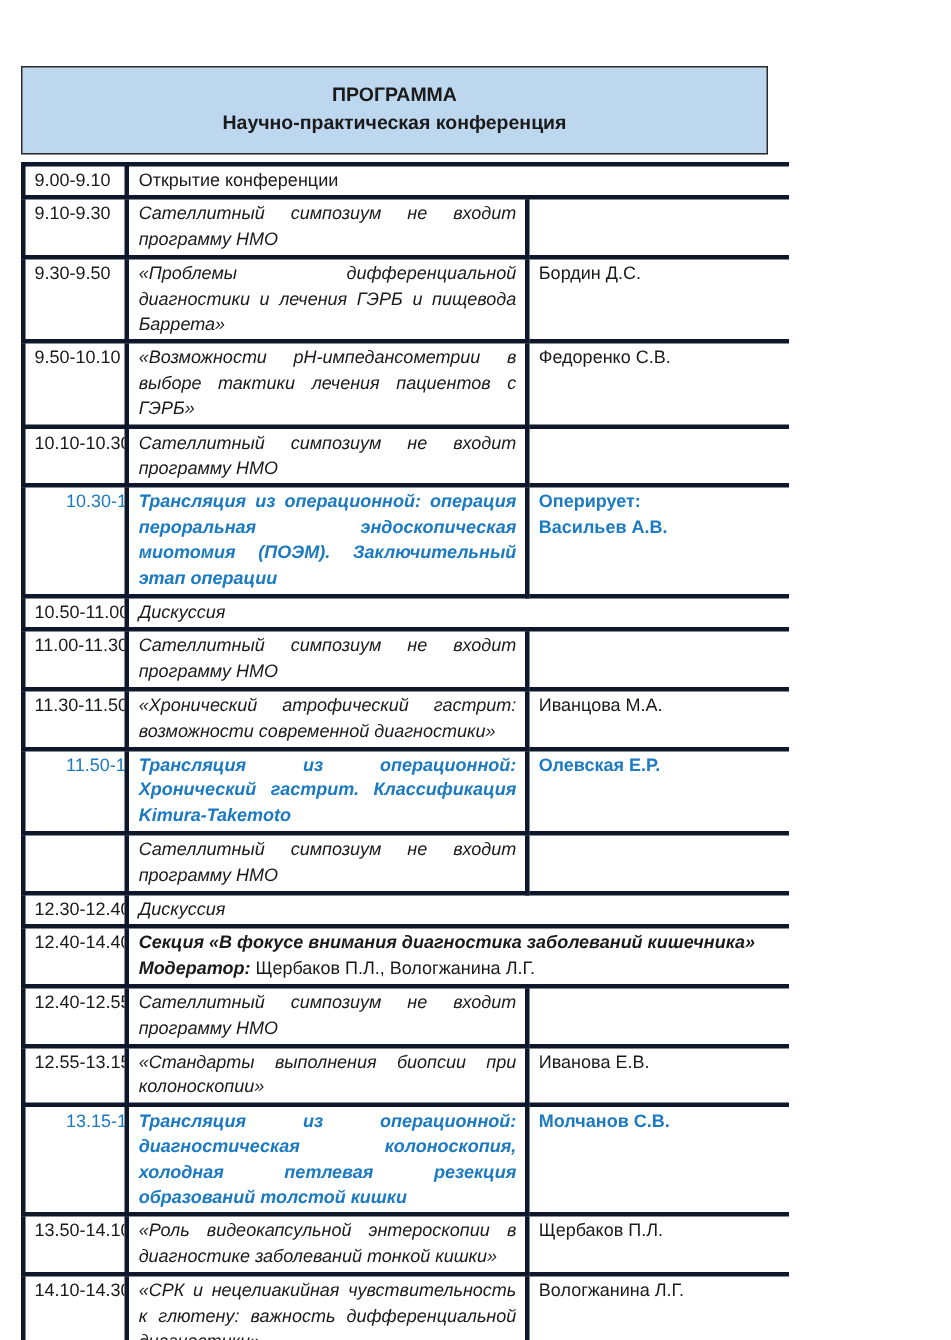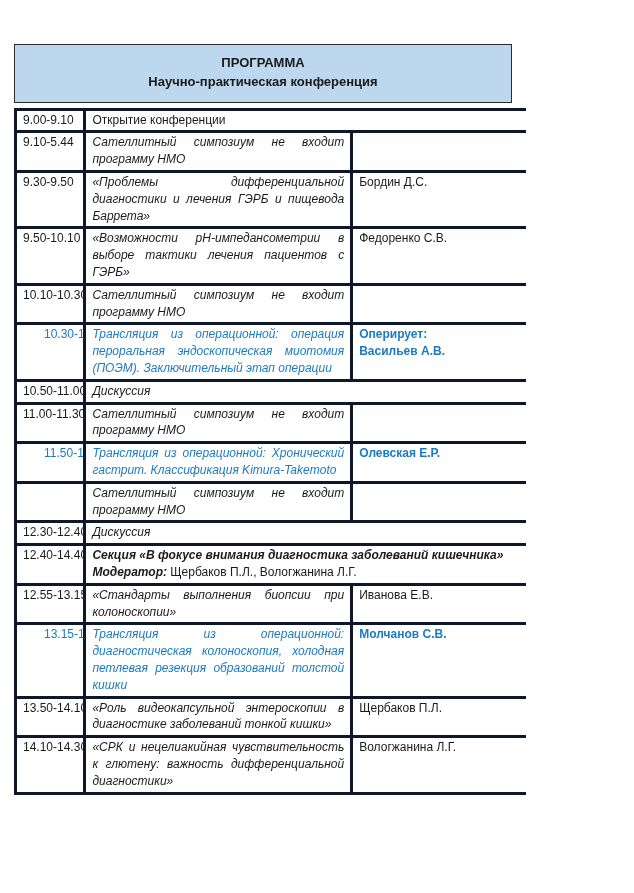--- a/index.html
+++ b/index.html
@@ -44,21 +44,21 @@
     font-size:9.5px;
     padding:3px 2px 2px 4px;
     line-height:1.3;
     white-space:nowrap;
   }
   td.c-time.time-blue{color:var(--blue,#1b7ac2);font-weight:normal;padding-left:27px;}
   td.c-title{width:415px;text-align:justify;}
   td.c-title.no-just{text-align:left;}
   td.c-speaker{width:137px;white-space:pre-line;}
   .st-italic{font-style:italic;}
-  .st-blue{color:var(--blue,#1b7ac2);font-weight:normal;font-style:italic;}
+  .st-blue{color:var(--blue,#1b7ac2);font-weight:bold;font-style:italic;}
   .sp-blue-bold{color:var(--blue,#1b7ac2);font-weight:bold;}
   .sec-line1{font-weight:bold;font-style:italic;}
   .sec-label{font-weight:bold;font-style:italic;}
   .names-regular{font-style:normal;font-weight:normal;}
   .names-bold-italic{font-style:italic;font-weight:bold;}
 </style>
 </head>
 <body>
 
 <div class="page">
@@ -68,21 +68,21 @@
     <div class="hdr-sub">Научно-практическая конференция</div>
   </div>
 
   <table class="prog">
     <tbody id="prog-body">
         <tr>
           <td class="c-time">9.00-9.10</td>
           <td class="c-title no-just" colspan="2">Открытие конференции</td>
         </tr>
         <tr>
-          <td class="c-time">9.10-5.44</td>
+          <td class="c-time">9.10-9.30</td>
           <td class="c-title st-italic">Сателлитный симпозиум не входит программу НМО</td>
           <td class="c-speaker"></td>
         </tr>
         <tr>
           <td class="c-time">9.30-9.50</td>
           <td class="c-title st-italic">«Проблемы дифференциальной диагностики и лечения ГЭРБ и пищевода Баррета»</td>
           <td class="c-speaker">Бордин Д.С.</td>
         </tr>
         <tr>
           <td class="c-time">9.50-10.10</td>
@@ -103,39 +103,49 @@
         <tr>
           <td class="c-time">10.50-11.00</td>
           <td class="c-title st-italic no-just" colspan="2">Дискуссия</td>
         </tr>
         <tr>
           <td class="c-time">11.00-11.30</td>
           <td class="c-title st-italic">Сателлитный симпозиум не входит программу НМО</td>
           <td class="c-speaker"></td>
         </tr>
         <tr>
+          <td class="c-time">11.30-11.50</td>
+          <td class="c-title st-italic">«Хронический атрофический гастрит: возможности современной диагностики»</td>
+          <td class="c-speaker">Иванцова М.А.</td>
+        </tr>
+        <tr>
           <td class="c-time time-blue">11.50-12.10</td>
           <td class="c-title st-blue">Трансляция из операционной: Хронический гастрит. Классификация Kimura-Takemoto</td>
           <td class="c-speaker sp-blue-bold">Олевская Е.Р.</td>
         </tr>
         <tr>
           <td class="c-time"></td>
           <td class="c-title st-italic">Сателлитный симпозиум не входит программу НМО</td>
           <td class="c-speaker"></td>
         </tr>
         <tr>
           <td class="c-time">12.30-12.40</td>
           <td class="c-title st-italic no-just" colspan="2">Дискуссия</td>
         </tr>
         <tr>
           <td class="c-time">12.40-14.40</td>
           <td class="c-title no-just" colspan="2">
             <div class="sec-line1">Секция «В фокусе внимания диагностика заболеваний кишечника»</div>
             <div><span class="sec-label">Модератор:</span><span class="names-regular"> Щербаков П.Л., Вологжанина Л.Г.</span></div>
           </td>
+        </tr>
+        <tr>
+          <td class="c-time">12.40-12.55</td>
+          <td class="c-title st-italic">Сателлитный симпозиум не входит программу НМО</td>
+          <td class="c-speaker"></td>
         </tr>
         <tr>
           <td class="c-time">12.55-13.15</td>
           <td class="c-title st-italic">«Стандарты выполнения биопсии при колоноскопии»</td>
           <td class="c-speaker">Иванова Е.В.</td>
         </tr>
         <tr>
           <td class="c-time time-blue">13.15-13.50</td>
           <td class="c-title st-blue">Трансляция из операционной: диагностическая колоноскопия, холодная петлевая резекция образований толстой кишки</td>
           <td class="c-speaker sp-blue-bold">Молчанов С.В.</td>

